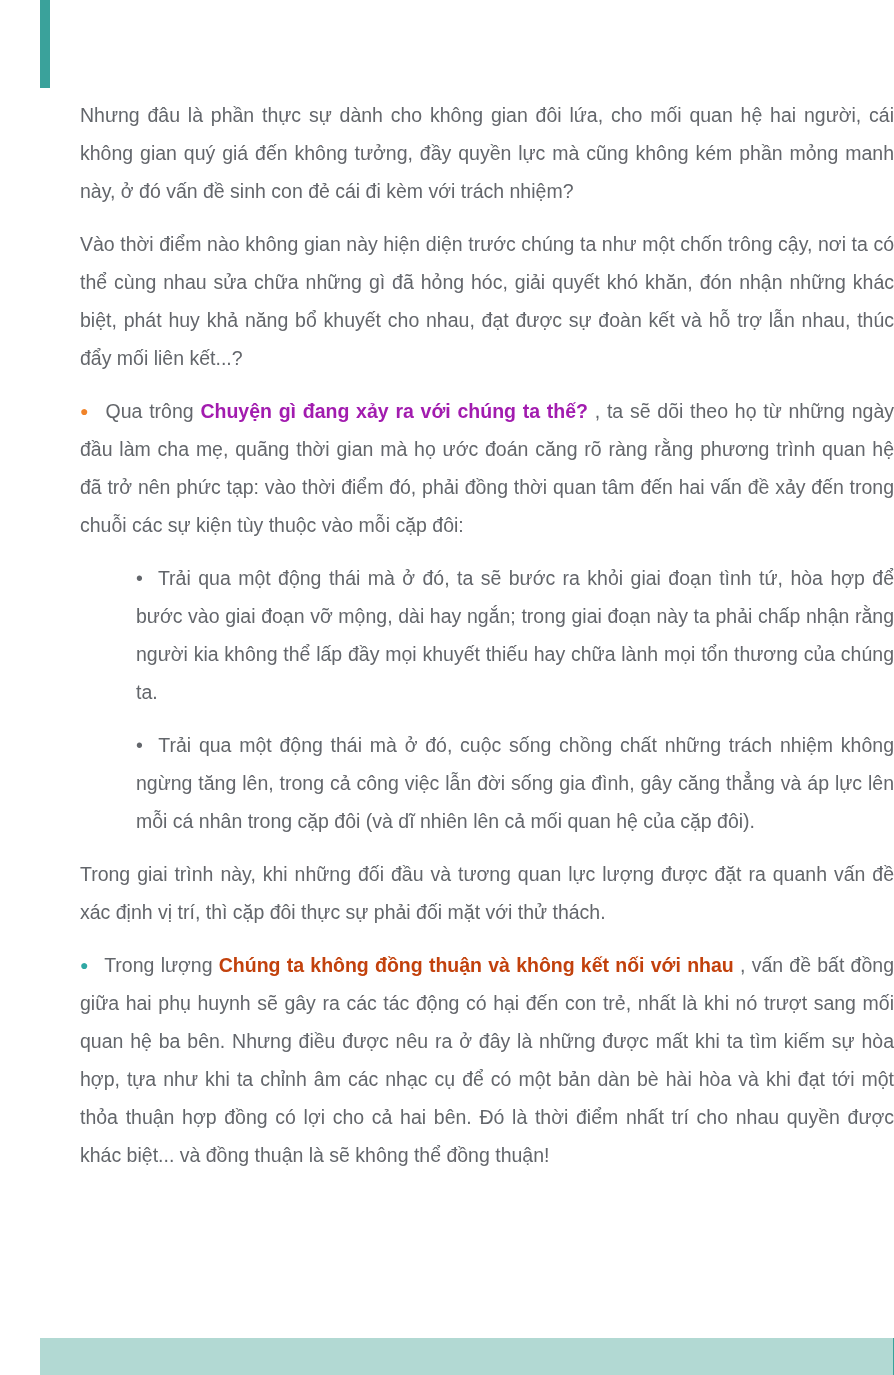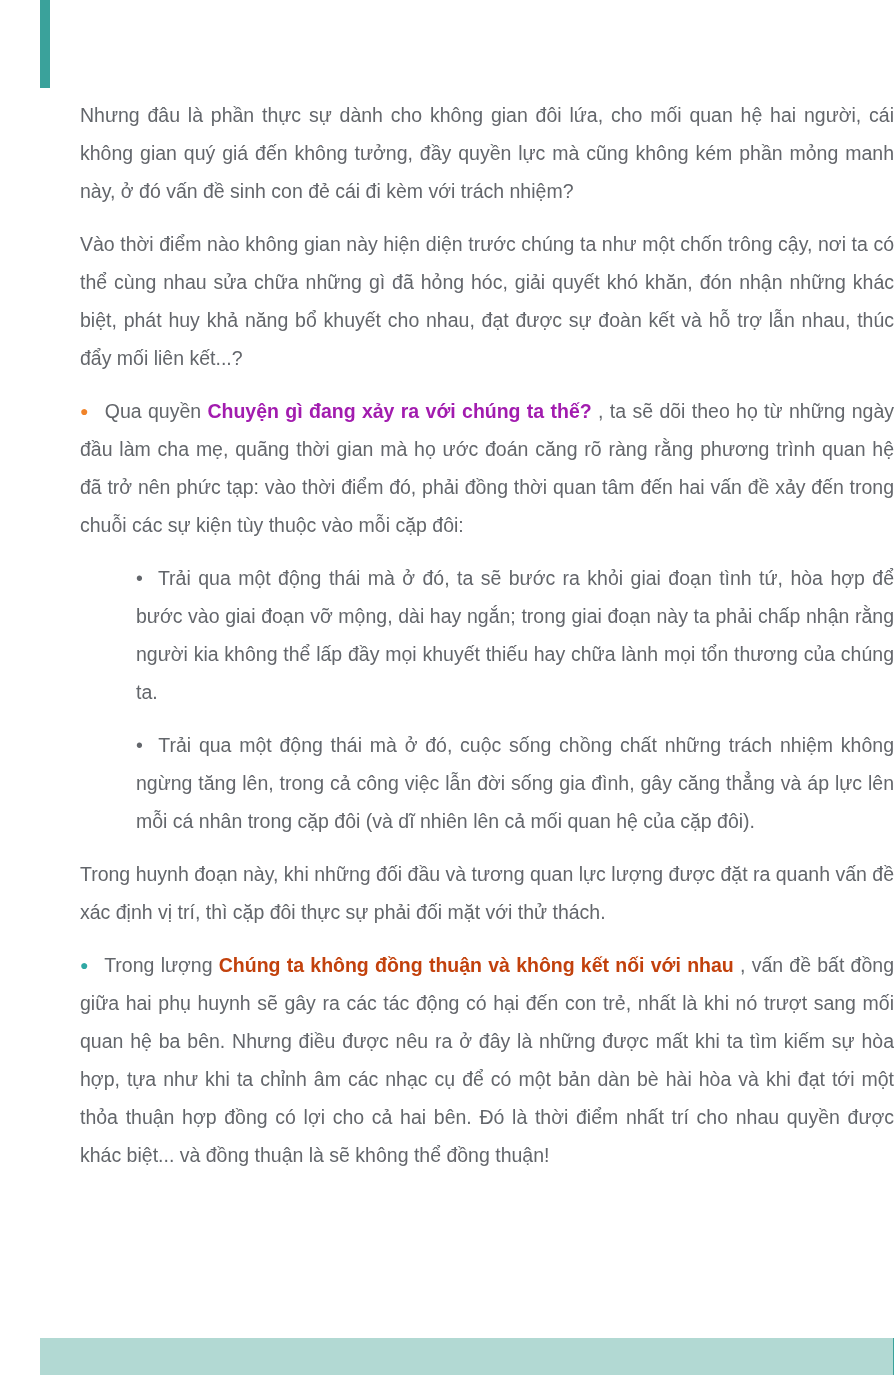--- a/index.html
+++ b/index.html
@@ -98,37 +98,37 @@
       <span>Nhưng đâu là phần thực sự dành cho không gian đôi lứa, cho mối quan hệ hai người, cái không gian quý giá đến không tưởng, đầy quyền lực mà cũng không kém phần mỏng manh này, ở đó vấn đề sinh con đẻ cái đi kèm với trách nhiệm?</span>
     </p>
 
     <p class="para">
       <span>Vào thời điểm nào không gian này hiện diện trước chúng ta như một chốn trông cậy, nơi ta có thể cùng nhau sửa chữa những gì đã hỏng hóc, giải quyết khó khăn, đón nhận những khác biệt, phát huy khả năng bổ khuyết cho nhau, đạt được sự đoàn kết và hỗ trợ lẫn nhau, thúc đẩy mối liên kết...?</span>
     </p>
 
 
     <p class="para">
       <span class="dot-main dot-orange">●</span>
-      <span>Qua quyền </span>
+      <span>Qua trông </span>
       <span class="hl-orange">Chuyện gì đang xảy ra với chúng ta thế?</span>
       <span>, ta sẽ dõi theo họ từ những ngày đầu làm cha mẹ, quãng thời gian mà họ ước đoán căng rõ ràng rằng phương trình quan hệ đã trở nên phức tạp: vào thời điểm đó, phải đồng thời quan tâm đến hai vấn đề xảy đến trong chuỗi các sự kiện tùy thuộc vào mỗi cặp đôi:</span>
     </p>
 
     <p class="para sub">
       <span class="dot-sub">•</span>
       <span>Trải qua một động thái mà ở đó, ta sẽ bước ra khỏi giai đoạn tình tứ, hòa hợp để bước vào giai đoạn vỡ mộng, dài hay ngắn; trong giai đoạn này ta phải chấp nhận rằng người kia không thể lấp đầy mọi khuyết thiếu hay chữa lành mọi tổn thương của chúng ta.</span>
     </p>
 
     <p class="para sub">
       <span class="dot-sub">•</span>
       <span>Trải qua một động thái mà ở đó, cuộc sống chồng chất những trách nhiệm không ngừng tăng lên, trong cả công việc lẫn đời sống gia đình, gây căng thẳng và áp lực lên mỗi cá nhân trong cặp đôi (và dĩ nhiên lên cả mối quan hệ của cặp đôi).</span>
     </p>
 
     <p class="para">
-      <span>Trong huynh đoạn này, khi những đối đầu và tương quan lực lượng được đặt ra quanh vấn đề xác định vị trí, thì cặp đôi thực sự phải đối mặt với thử thách.</span>
+      <span>Trong giai trình này, khi những đối đầu và tương quan lực lượng được đặt ra quanh vấn đề xác định vị trí, thì cặp đôi thực sự phải đối mặt với thử thách.</span>
     </p>
 
     <p class="para">
       <span class="dot-main dot-teal">●</span>
       <span>Trong lượng </span>
       <span class="hl-teal">Chúng ta không đồng thuận và không kết nối với nhau</span>
       <span>, vấn đề bất đồng giữa hai phụ huynh sẽ gây ra các tác động có hại đến con trẻ, nhất là khi nó trượt sang mối quan hệ ba bên. Nhưng điều được nêu ra ở đây là những được mất khi ta tìm kiếm sự hòa hợp, tựa như khi ta chỉnh âm các nhạc cụ để có một bản dàn bè hài hòa và khi đạt tới một thỏa thuận hợp đồng có lợi cho cả hai bên. Đó là thời điểm nhất trí cho nhau quyền được khác biệt... và đồng thuận là sẽ không thể đồng thuận!</span>
     </p>
 
   </div>

